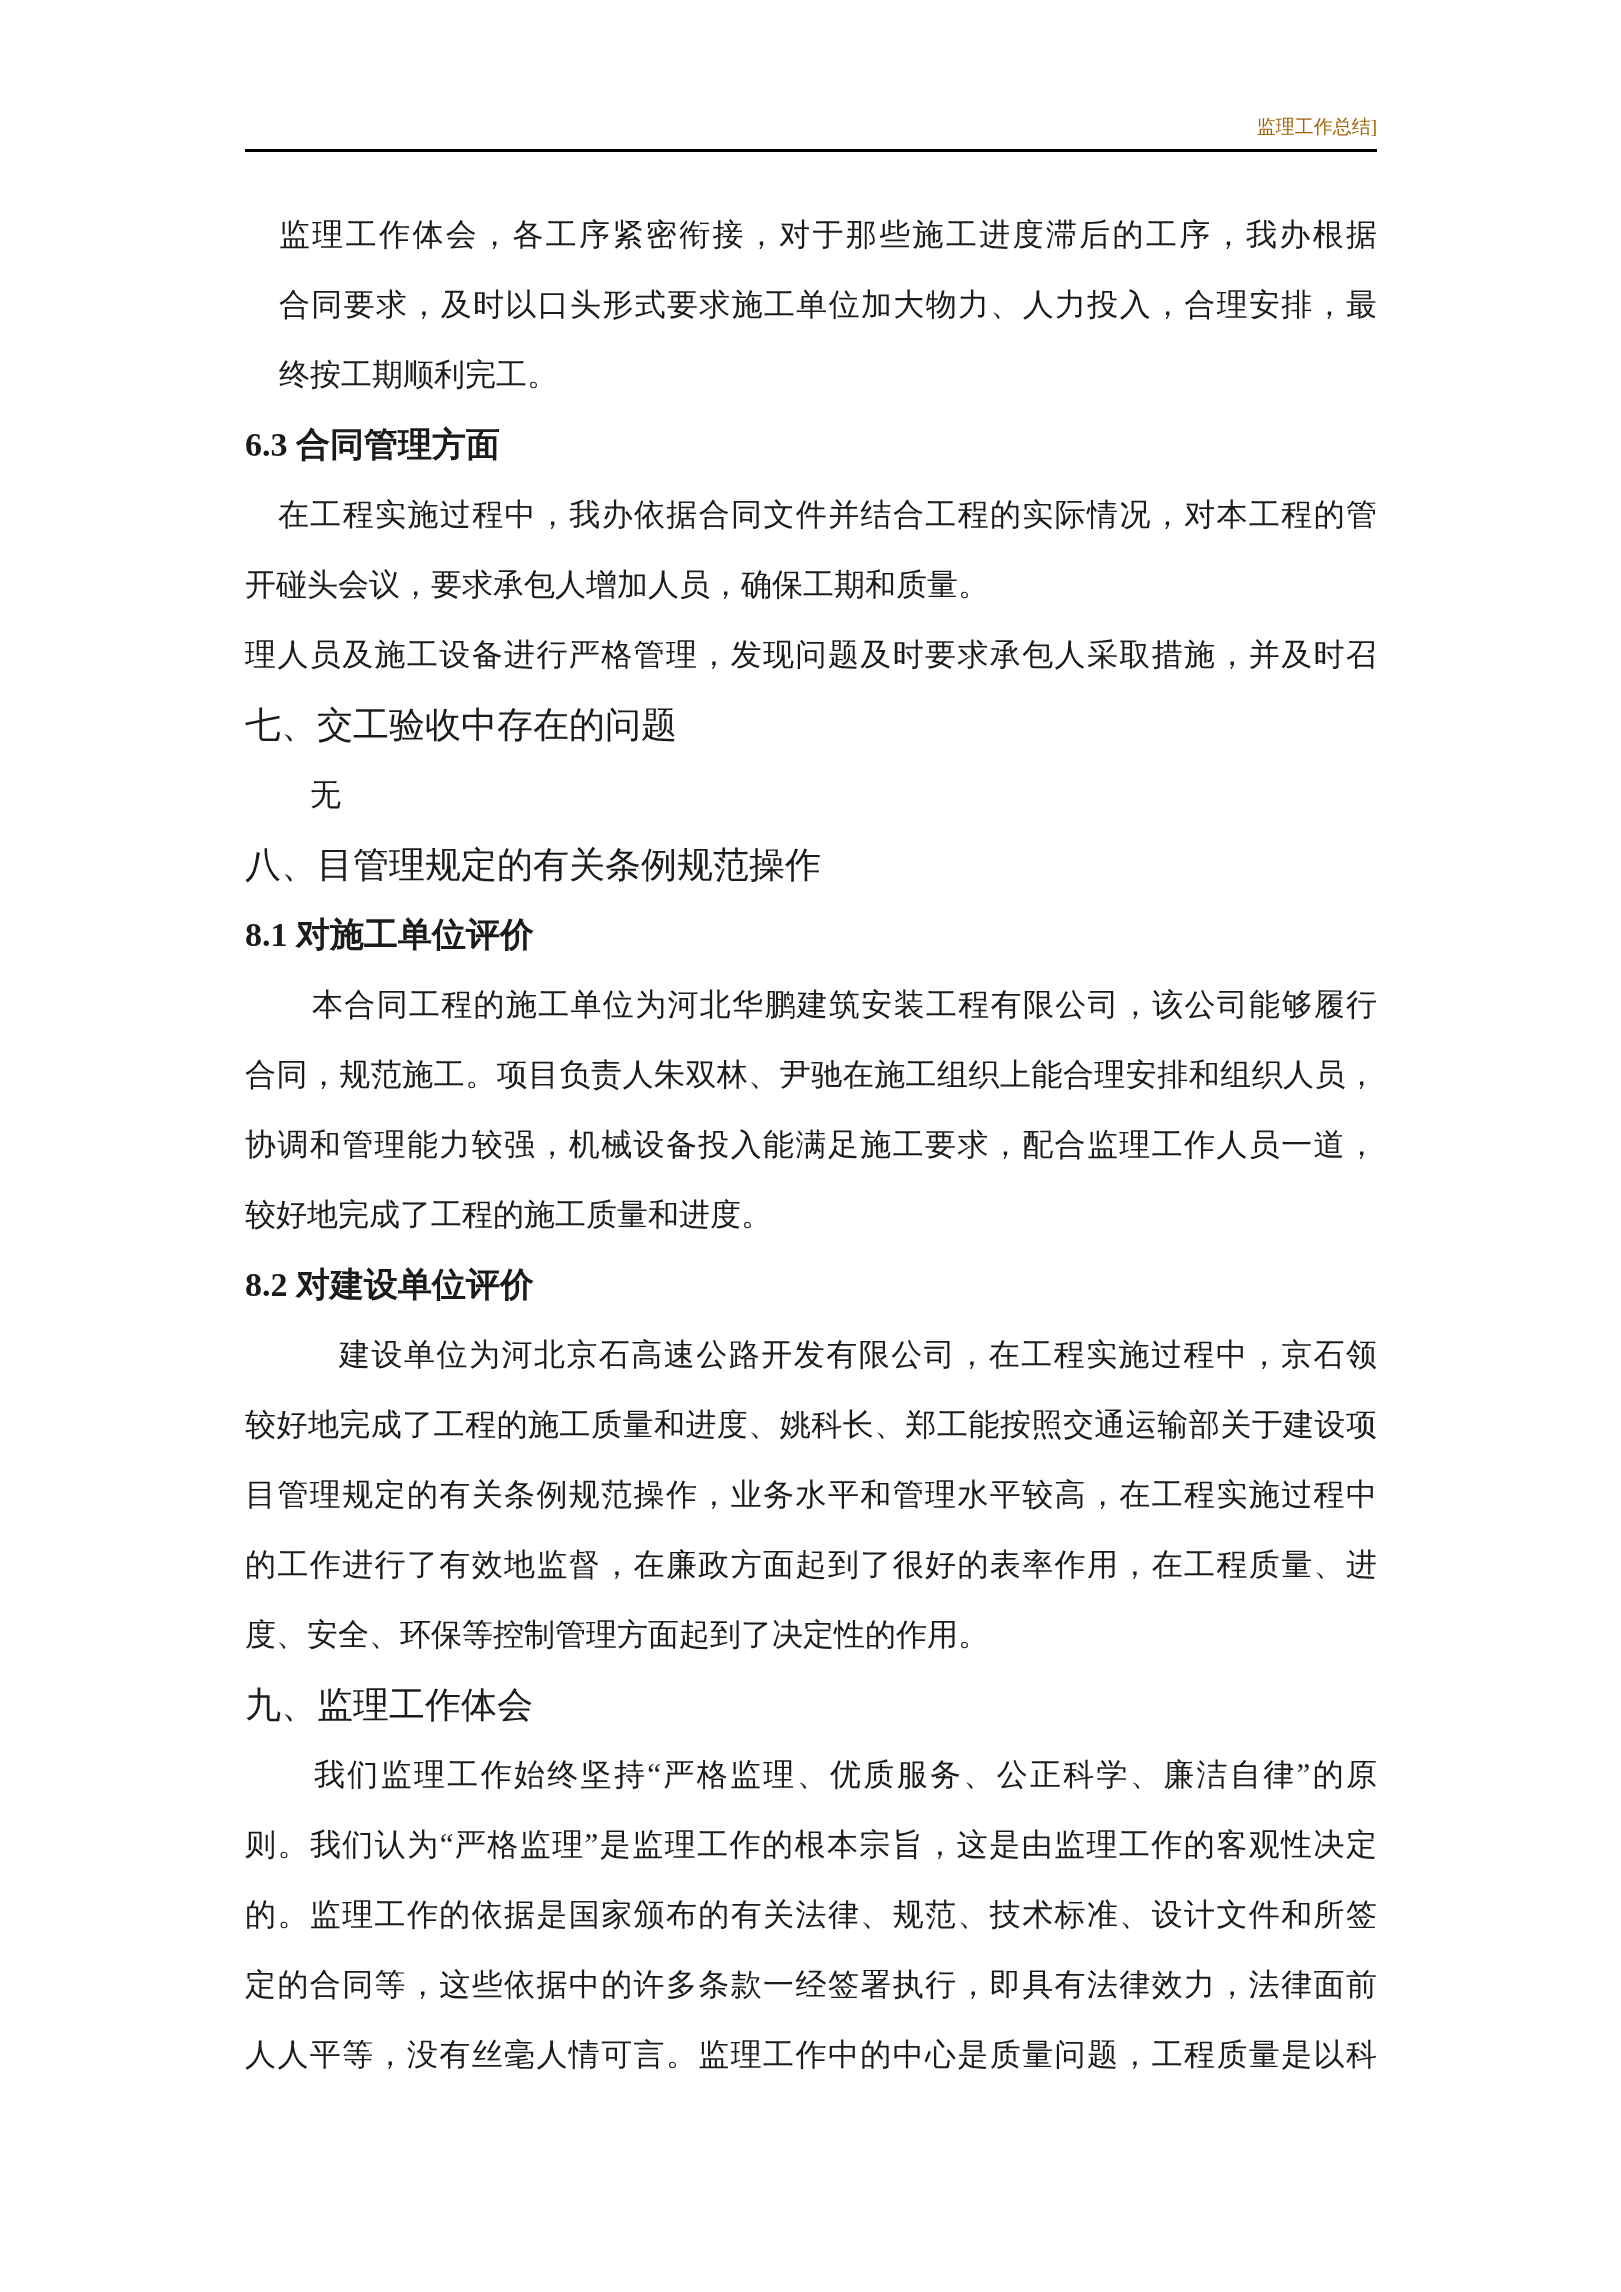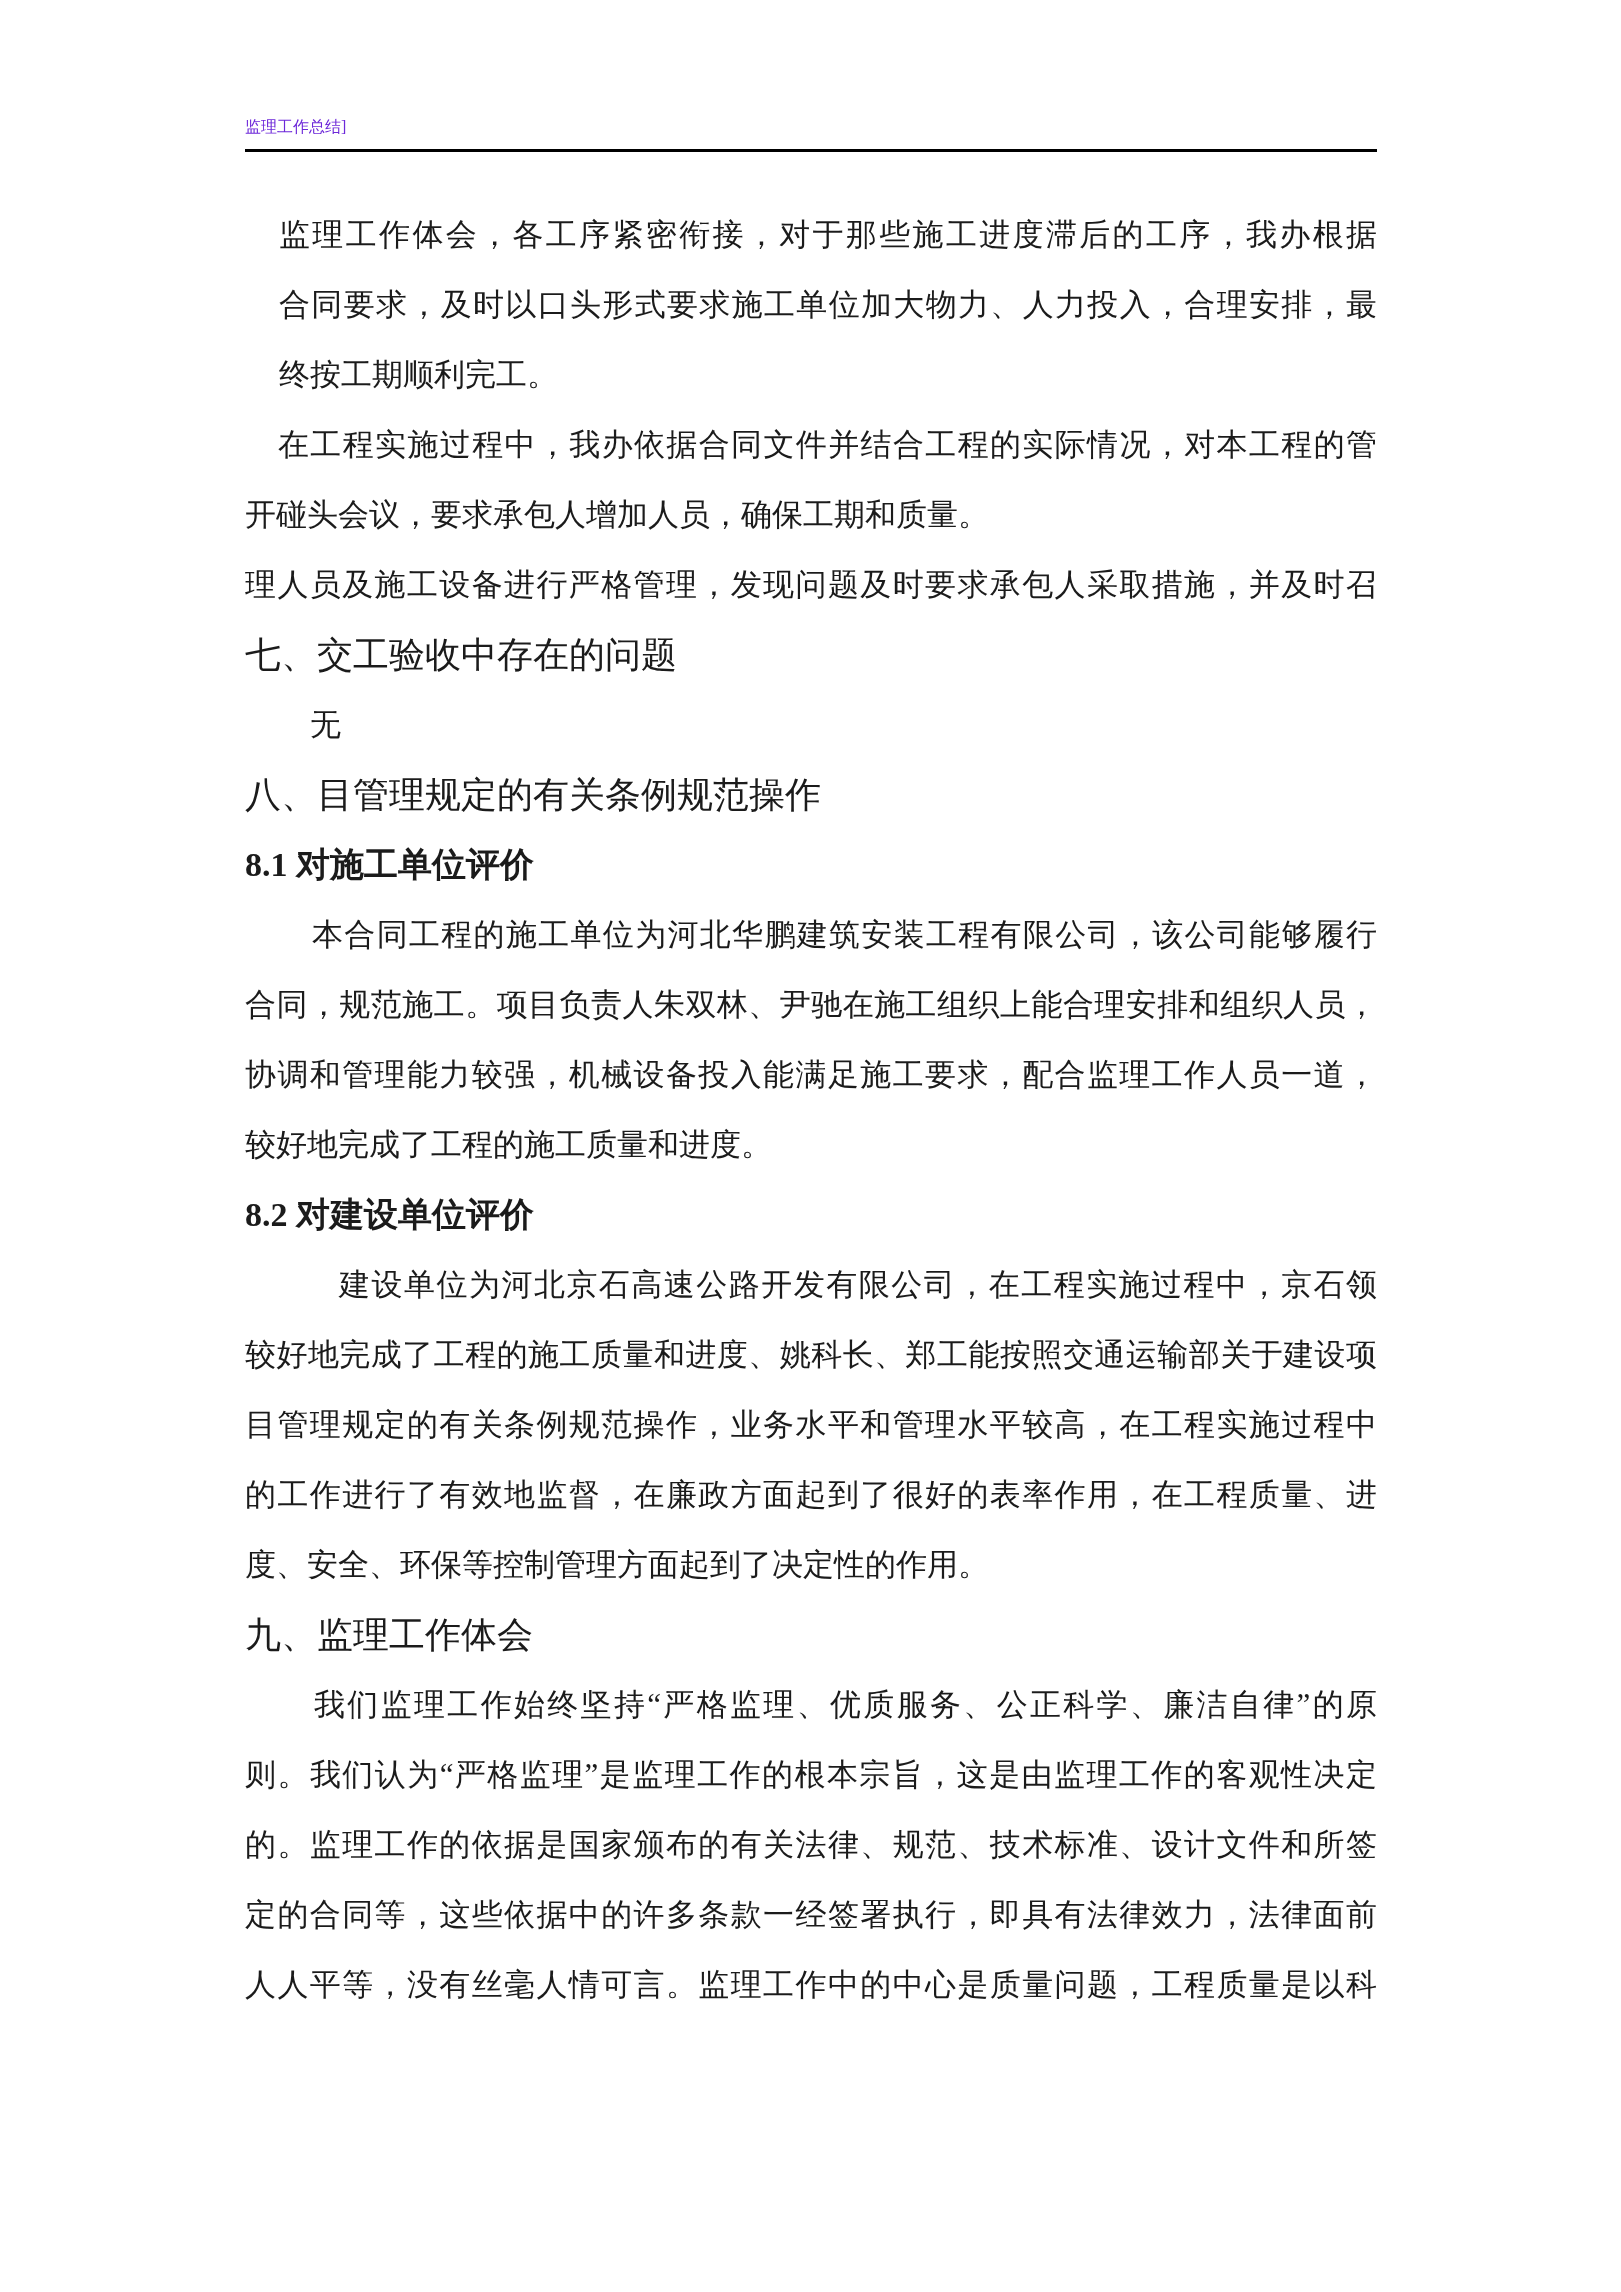--- a/index.html
+++ b/index.html
@@ -12,25 +12,26 @@
     width: 1621px;
     height: 2293px;
     background: #ffffff;
     box-sizing: border-box;
     padding: 112px 244px 0 245px;
     font-family: "Liberation Serif", "DejaVu Serif", serif;
     color: #1b1b1b;
     overflow: hidden;
   }
   .header {
-    font-size: 16px;
+    font-size: 19px;
     line-height: 29px;
-    color: #6d28d9;
+    color: #a16207;
     padding-bottom: 7.8px;
     border-bottom: 3.9px solid #000000;
+    text-align: right;
   }
   .content {
     margin-top: 48px;
     font-size: 31px;
   }
   .ln {
     line-height: 70px;
     white-space: nowrap;
     text-align: left;
   }
@@ -68,20 +69,23 @@
 
   <div class="content">
 
     <p>
       </p>
       <div class="ln j ind35">监理工作体会，各工序紧密衔接，对于那些施工进度滞后的工序，我办根据</div>
       <div class="ln j ind35">合同要求，及时以口头形式要求施工单位加大物力、人力投入，合理安排，最</div>
       <div class="ln ind35">终按工期顺利完工。</div>
     <p></p>
 
+    <h3>
+      <div class="ln h2x">6.3 合同管理方面</div>
+    </h3>
 
     <p>
       </p>
       <div class="ln j ind34">在工程实施过程中，我办依据合同文件并结合工程的实际情况，对本工程的管</div>
       <div class="ln">开碰头会议，要求承包人增加人员，确保工期和质量。</div>
       <div class="ln j">理人员及施工设备进行严格管理，发现问题及时要求承包人采取措施，并及时召</div>
     <p></p>
 
     <h2>
       <div class="ln h1x">七、交工验收中存在的问题</div>

